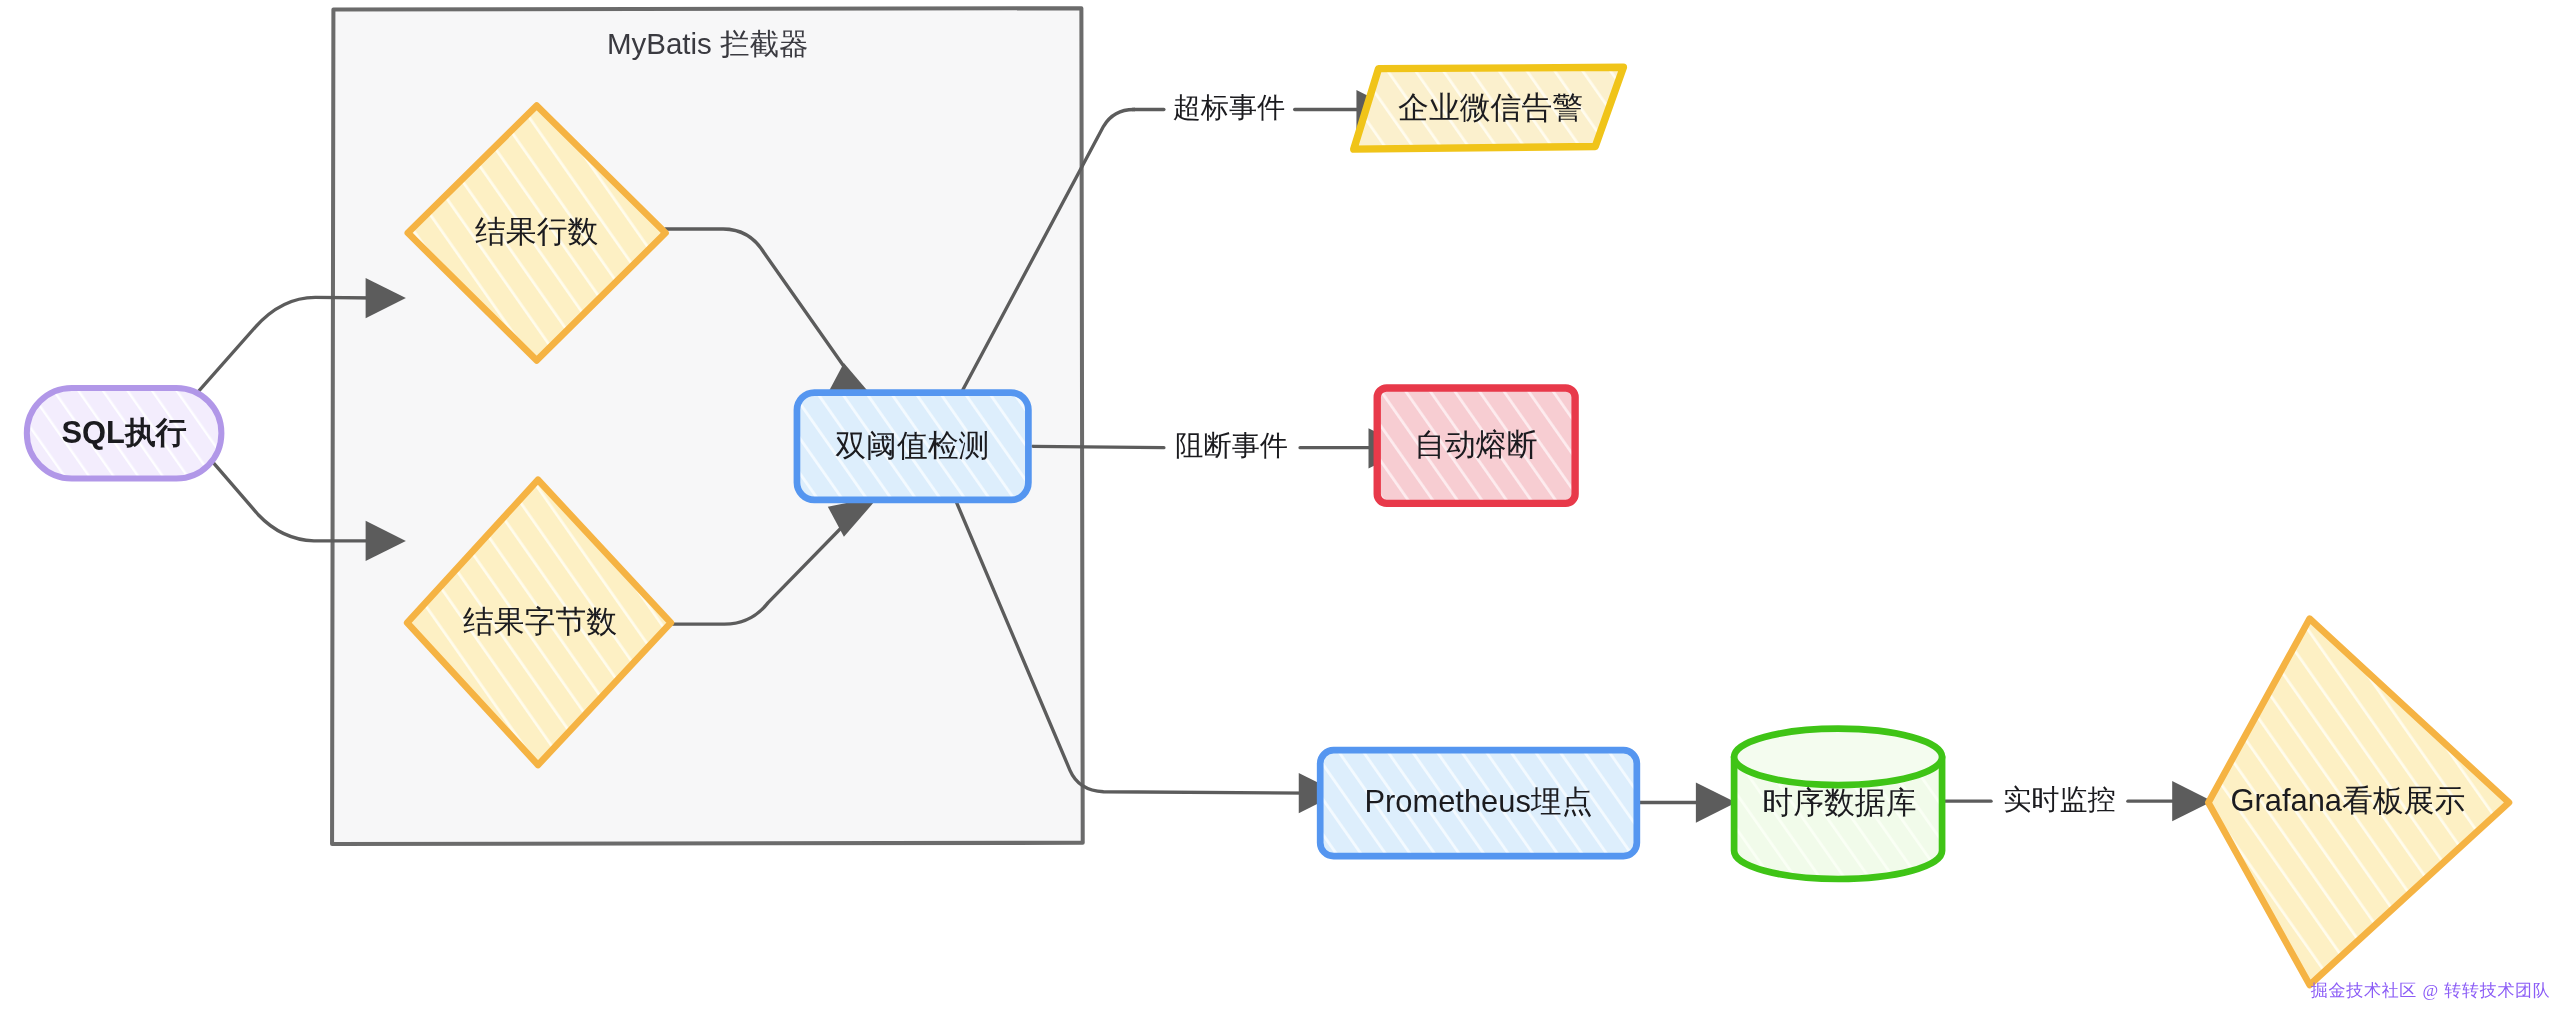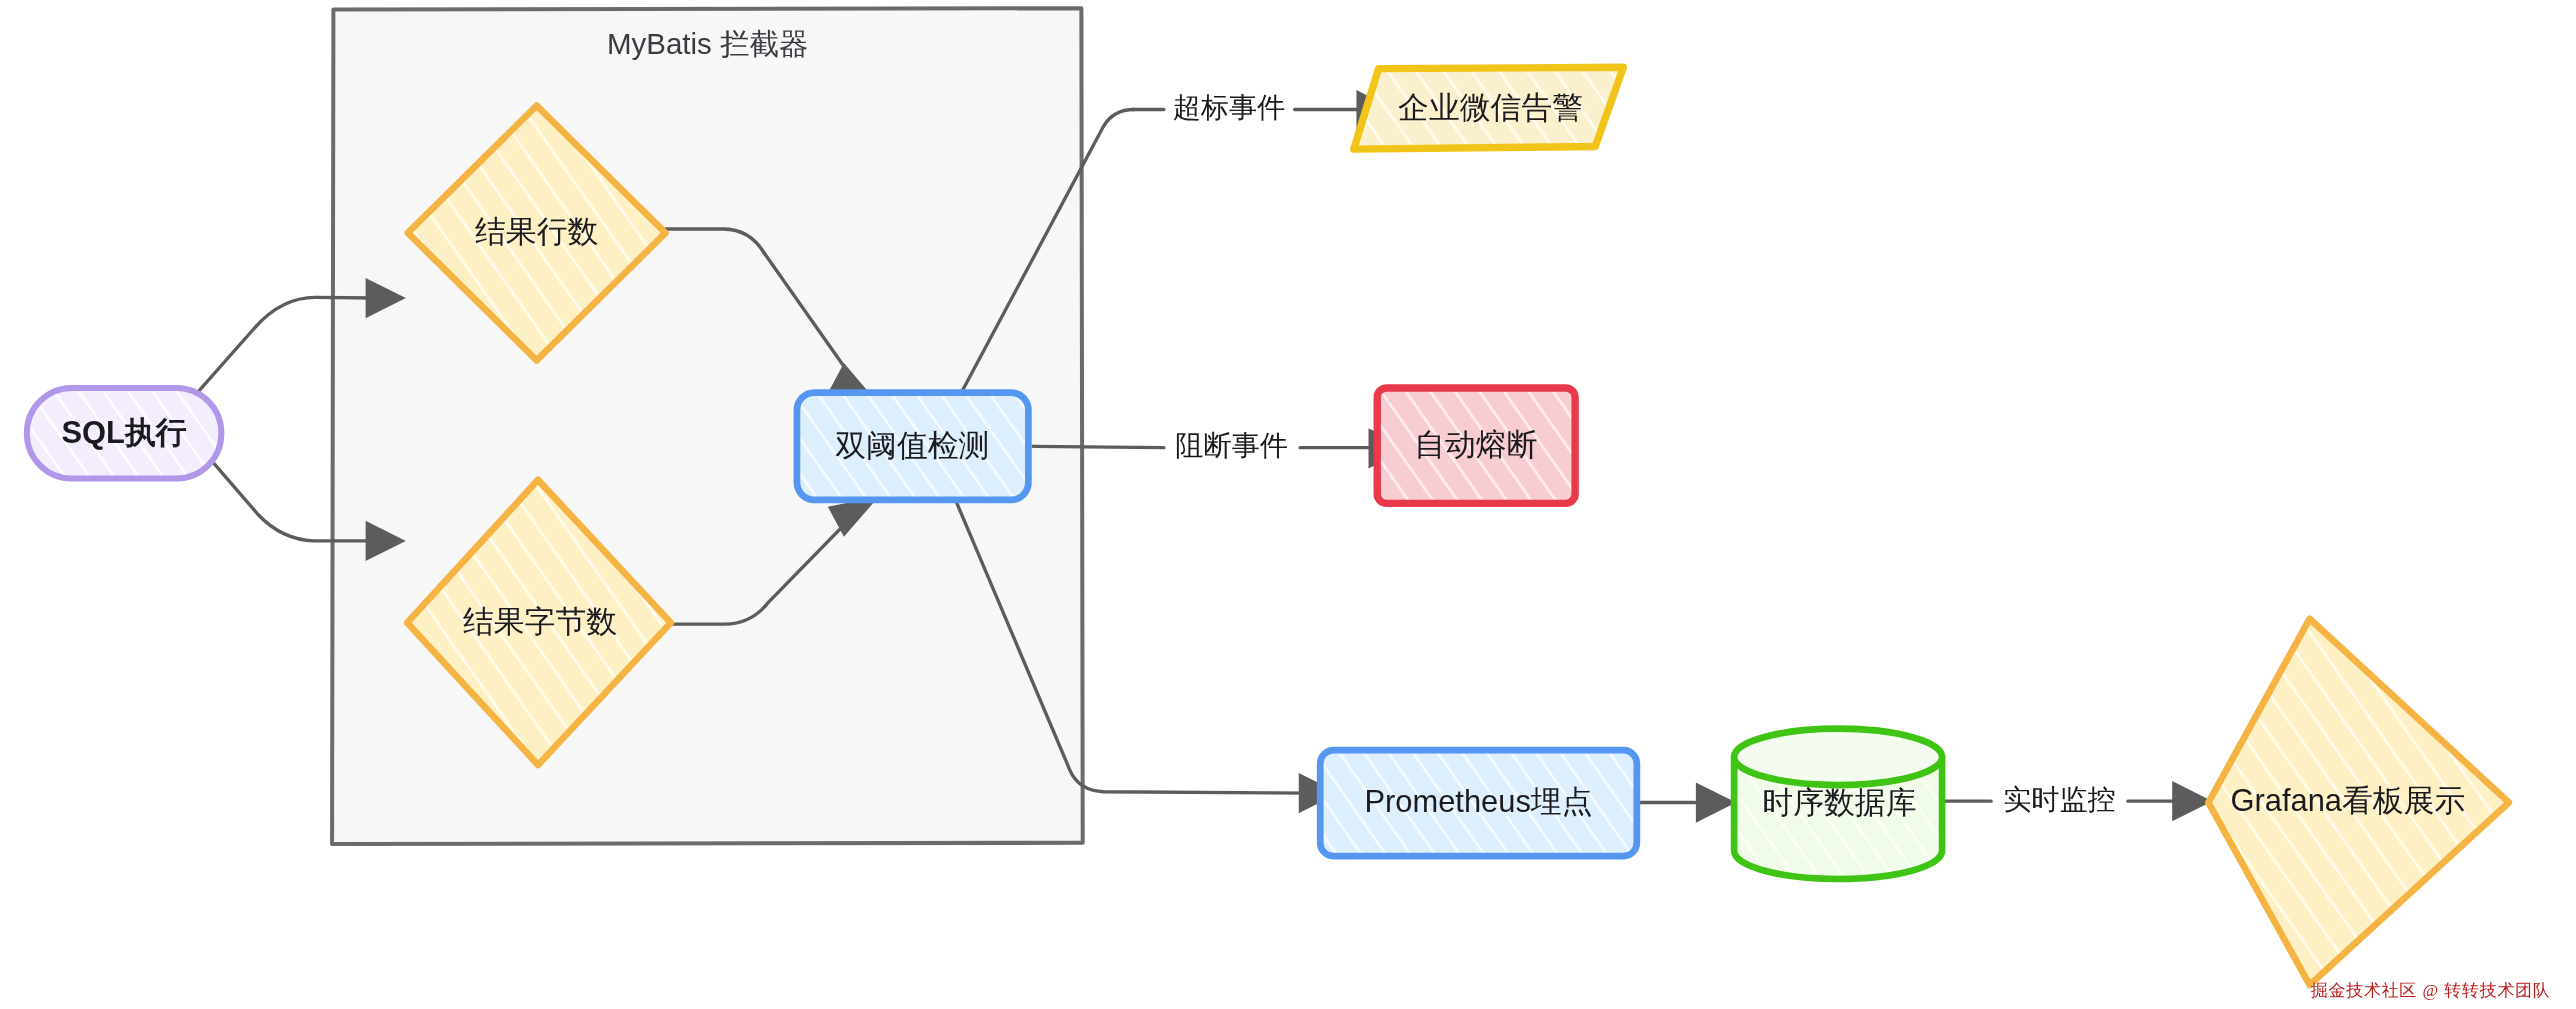--- a/index.html
+++ b/index.html
@@ -60,21 +60,21 @@
     stroke: #6b6b6b;
     stroke-width: 6;
     stroke-linejoin: round;
   }
   .watermark {
     position: absolute;
     right: 25.5px;
     bottom: 8px;
     font-family: "Liberation Sans", "DejaVu Sans", sans-serif;
     font-size: 17px;
-    color: #b91c1c;
+    color: #8b5cf6;
     letter-spacing: 0.7px;
     white-space: nowrap;
     user-select: none;
   }
   .wm-at { font-family: "Liberation Serif", "DejaVu Serif", serif; }
 </style>
 </head>
 <body>
 
 <div id="diagram-root">

